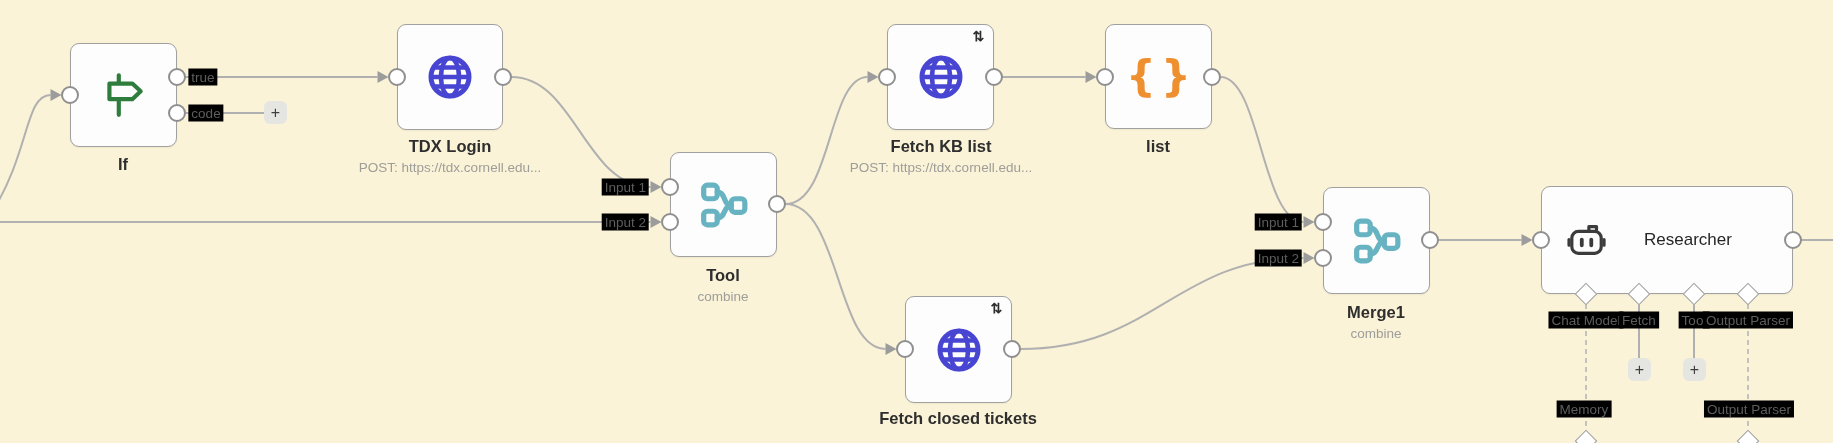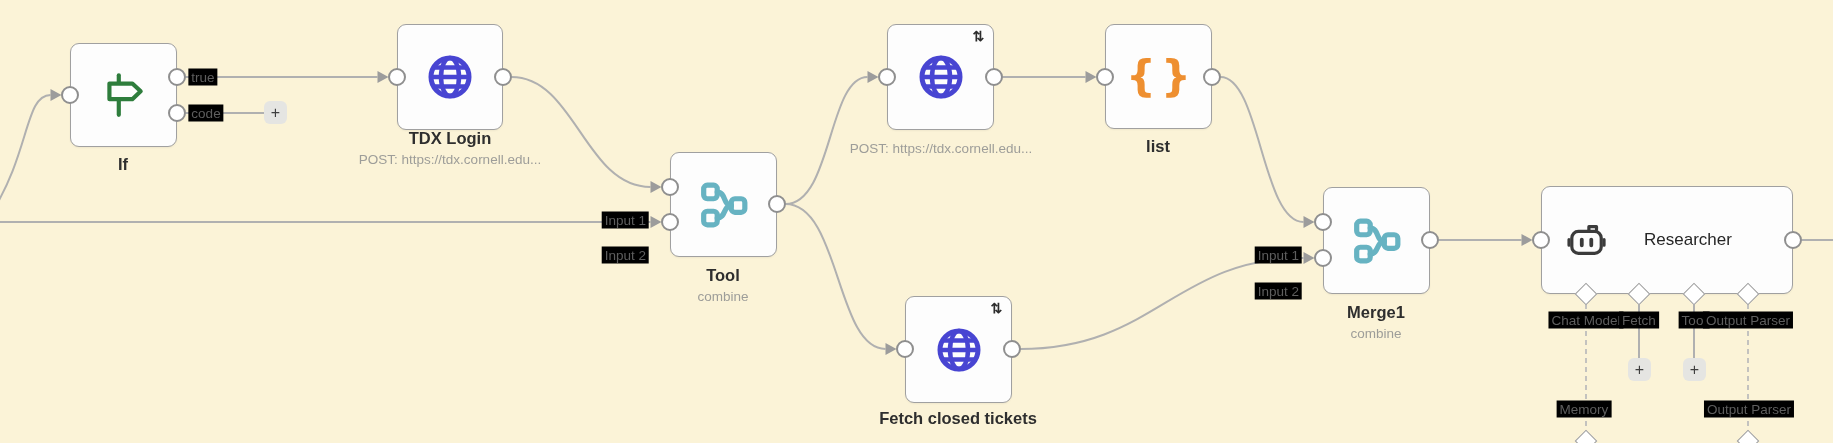--- a/index.html
+++ b/index.html
@@ -29,21 +29,21 @@
     background:#FFFFFF;border:2px solid #8F8F8F;box-sizing:border-box;z-index:3;
   }
   .diamond{
     position:absolute;width:16px;height:16px;background:#FFFFFF;border:1.5px solid #9A9A9A;
     transform:rotate(45deg);box-sizing:border-box;z-index:3;
   }
   .pill{
     position:absolute;transform:translate(-50%,-50%);background:#000000;color:#5E5E5E;
     font-size:13.5px;line-height:17px;padding:0 3px;white-space:nowrap;z-index:4;
   }
-  .pill.right{transform:translate(-100%,-50%);margin-top:33px;}
+  .pill.right{transform:translate(-100%,-50%);}
   .plus{
     position:absolute;width:23px;height:23px;border-radius:6px;background:#E5E5E2;
     color:#3F3F3F;font-size:16px;line-height:23px;text-align:center;z-index:4;cursor:pointer;
   }
   .caption{position:absolute;transform:translateX(-50%);text-align:center;z-index:2;white-space:nowrap;}
   .caption .t{font-size:16.5px;font-weight:600;color:#2E2E2E;}
   .caption .s{font-size:13.5px;color:#9D9D99;margin-top:4px;}
 
   .agent-content{display:flex;align-items:center;gap:36px;padding-left:24px;width:100%;}
   .agent-title{font-size:17px;font-weight:500;color:#262626;}
@@ -192,29 +192,30 @@
   <div class="pill" style="left:1584px;top:409px">Memory</div>
   <div class="pill" style="left:1749px;top:409px">Output Parser</div>
 
   <div class="plus" style="left:264px;top:101px">+</div>
   <div class="plus" style="left:1628px;top:358px">+</div>
   <div class="plus" style="left:1683px;top:358px">+</div>
 
   <div class="caption" style="left:123px;top:155px">
     <div class="t">If</div>
   </div>
-  <div class="caption" style="left:450px;top:129px">
+  <div class="caption" style="left:450px;top:137px">
     <div class="t">TDX Login</div>
     <div class="s">POST: https://tdx.cornell.edu...</div>
   </div>
   <div class="caption" style="left:723px;top:266px">
     <div class="t">Tool</div>
     <div class="s">combine</div>
   </div>
   <div class="caption" style="left:941px;top:137px">
+    <div class="t">Fetch KB list</div>
     <div class="s">POST: https://tdx.cornell.edu...</div>
   </div>
   <div class="caption" style="left:1158px;top:137px">
     <div class="t">list</div>
   </div>
   <div class="caption" style="left:958px;top:409px">
     <div class="t">Fetch closed tickets</div>
   </div>
   <div class="caption" style="left:1376px;top:303px">
     <div class="t">Merge1</div>

